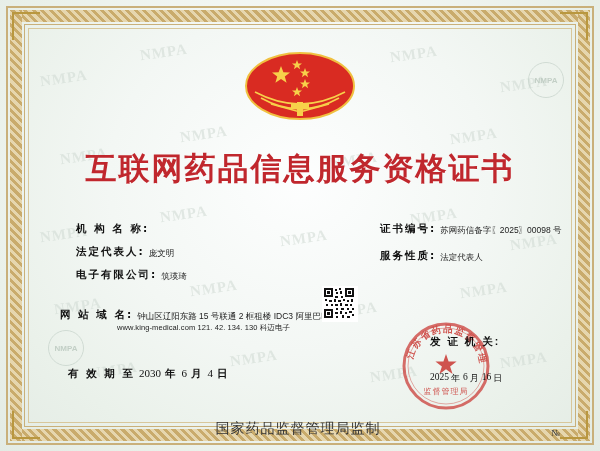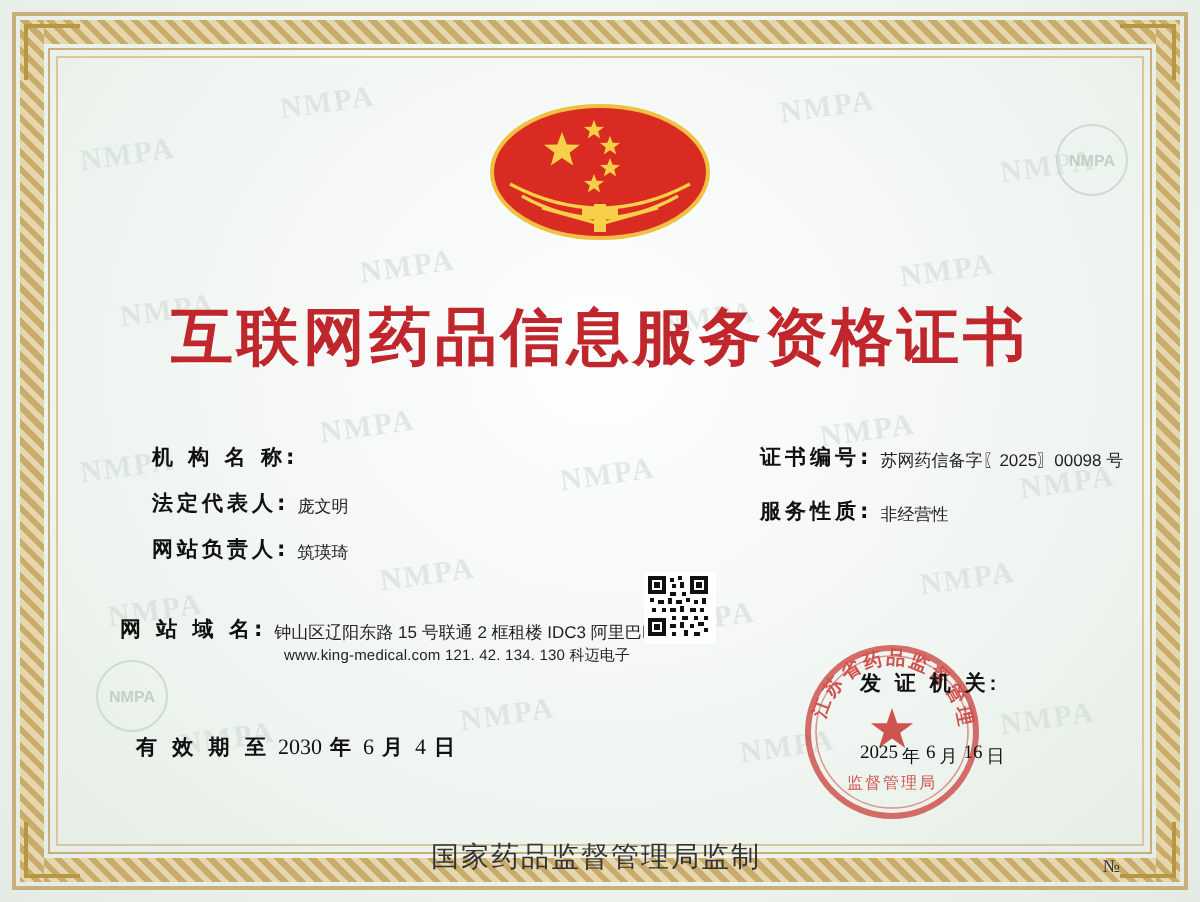--- a/index.html
+++ b/index.html
@@ -209,43 +209,43 @@
   <div class="body">
     <div class="col-left">
       <div class="row">
         <span class="lbl">机 构 名 称:</span>
       </div>
       <div class="row">
         <span class="lbl">法定代表人:</span>
         <span class="val">庞文明</span>
       </div>
       <div class="row">
-        <span class="lbl">网站负责人:</span>
+        <span class="lbl">电子有限公司:</span>
         <span class="val">筑瑛琦</span>
       </div>
     </div>
 
     <div class="col-right">
       <div class="row-r">
         <span class="lbl">证书编号:</span>
         <span class="val">苏网药信备字〖2025〗00098 号</span>
       </div>
       <div class="row-r">
         <span class="lbl">服务性质:</span>
-        <span class="val">非经营性</span>
+        <span class="val">法定代表人</span>
       </div>
     </div>
   </div>
 
   <div style="position:absolute;left:60px;top:308px;right:44px;">
     <div style="display:flex;align-items:flex-start;">
       <span class="lbl">网 站 域 名:</span>
       <span class="val">钟山区辽阳东路 15 号联通 2 框租楼 IDC3 阿里巴巴机房</span>
     </div>
-    <div class="urlline" style="margin-left:82px;">www.king-medical.com  121. 42. 134. 130  科迈电子</div>
+    <div class="urlline" style="margin-left:57px;">www.king-medical.com  121. 42. 134. 130  科迈电子</div>
   </div>
 
   <div class="qr">
     <svg viewBox="0 0 32 32" width="32" height="32" shape-rendering="crispEdges">
       <rect width="32" height="32" fill="#fff"></rect>
       <g fill="#111">
         <rect x="1" y="1" width="9" height="9"></rect>
           <rect x="3" y="3" width="5" height="5" fill="#fff"></rect>
           <rect x="4" y="4" width="3" height="3"></rect>
         <rect x="22" y="1" width="9" height="9"></rect>

